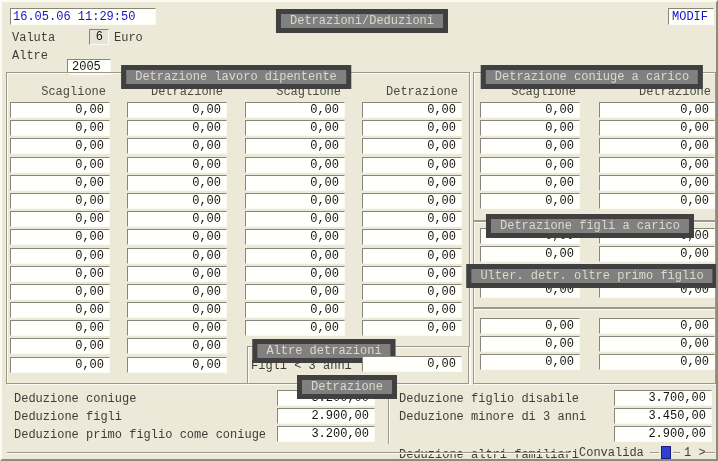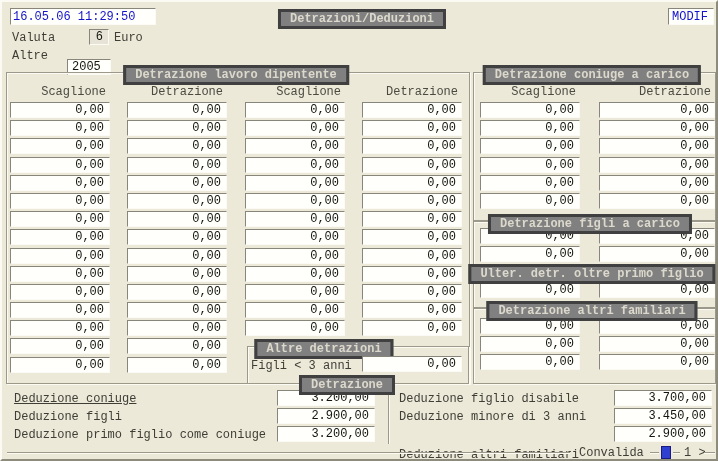--- a/index.html
+++ b/index.html
@@ -15,22 +15,21 @@
   .field {
     background:#fffffb; color:#14140f; font-size:12px; line-height:13px;
     border:1px solid; border-color:#88857a #fbfaf5 #fbfaf5 #88857a;
     height:16px; padding:1px 5px 0 2px; text-align:right; white-space:pre;
   }
   .fieldcol { display:flex; flex-direction:column; gap:2.2px; }
   .fieldcol .field { width:100%; }
   .badge {
     background:#808080; color:#dcd9cc; font-size:12px; line-height:14px;
     padding:0 9px; white-space:pre; transform:translateX(-50%); z-index:3;
-    border:3px solid #404040;
-    font-weight:bold;
+    border:5px solid #404040;
   }
   .groupbox {
     border:1px solid #9c998a;
     box-shadow:inset 1px 1px 0 #fbfaf3, 1px 1px 0 #fbfaf3;
   }
   .colhead { font-size:12px; color:#4a4a40; text-align:right; white-space:pre; }
   .bluetext { color:#1414cc; }
   .sunken {
     background:#fffffb; border:1px solid; border-color:#88857a #fbfaf5 #fbfaf5 #88857a;
   }
@@ -58,21 +57,20 @@
   <div class="abs groupbox" style="left:471px;top:70px;width:243px;height:149px;"></div>
   <div class="abs groupbox" style="left:471px;top:219px;width:243px;height:50px;"></div>
   <div class="abs groupbox" style="left:471px;top:269px;width:243px;height:37px;"></div>
   <div class="abs groupbox" style="left:471px;top:306px;width:243px;height:76px;"></div>
   <div class="abs groupbox" style="left:245px;top:344px;width:222px;height:38px;background:#ece9d8;z-index:2;"></div>
 
   <div class="abs badge" style="left:234px;top:63px;">Detrazione lavoro dipentente</div>
   <div class="abs badge" style="left:590px;top:63px;">Detrazione coniuge a carico</div>
   <div class="abs badge" style="left:588px;top:212px;">Detrazione figli a carico</div>
   <div class="abs badge" style="left:590px;top:262px;">Ulter. detr. oltre primo figlio</div>
-  <div class="abs badge" style="left:590px;top:299px;">Detrazione altri familiari</div>
   <div class="abs badge" style="left:322px;top:337px;z-index:3;">Altre detrazioni</div>
   <div class="abs badge" style="left:345px;top:373px;">Detrazione</div>
 
   <div class="abs colhead" style="left:8px;top:83px;width:96px;">Scaglione</div>
   <div class="abs colhead" style="left:125px;top:83px;width:96px;">Detrazione</div>
   <div class="abs colhead" style="left:243px;top:83px;width:96px;">Scaglione</div>
   <div class="abs colhead" style="left:360px;top:83px;width:96px;">Detrazione</div>
 
   <div class="abs colhead" style="left:478px;top:83px;width:96px;">Scaglione</div>
   <div class="abs colhead" style="left:597px;top:83px;width:112px;">Detrazione</div>
@@ -182,21 +180,21 @@
     </div>
   <div class="abs fieldcol" style="left:597px;top:316px;width:116px;">
       <div class="field num">0,00</div>
       <div class="field num">0,00</div>
       <div class="field num">0,00</div>
     </div>
 
   <div class="abs lbl" style="left:249px;top:357px;z-index:3;">Figli &lt; 3 anni</div>
   <div class="abs field num" style="left:360px;top:354px;width:100px;z-index:3;">0,00</div>
 
-  <div class="abs lbl" style="left:12px;top:390px;text-decoration:underline;">Deduzione coniuge</div>
+  <div class="abs lbl" style="left:12px;top:390px;">Deduzione coniuge</div>
   <div class="abs field num" style="left:275px;top:388px;width:98px;">3.200,00</div>
   <div class="abs lbl" style="left:12px;top:408px;">Deduzione figli</div>
   <div class="abs field num" style="left:275px;top:406px;width:98px;">2.900,00</div>
   <div class="abs lbl" style="left:12px;top:426px;">Deduzione primo figlio come coniuge</div>
   <div class="abs field num" style="left:275px;top:424px;width:98px;">3.200,00</div>
 
   <div class="abs lbl" style="left:397px;top:390px;">Deduzione figlio disabile</div>
   <div class="abs field num" style="left:612px;top:388px;width:98px;">3.700,00</div>
   <div class="abs lbl" style="left:397px;top:408px;">Deduzione minore di 3 anni</div>
   <div class="abs field num" style="left:612px;top:406px;width:98px;">3.450,00</div>

